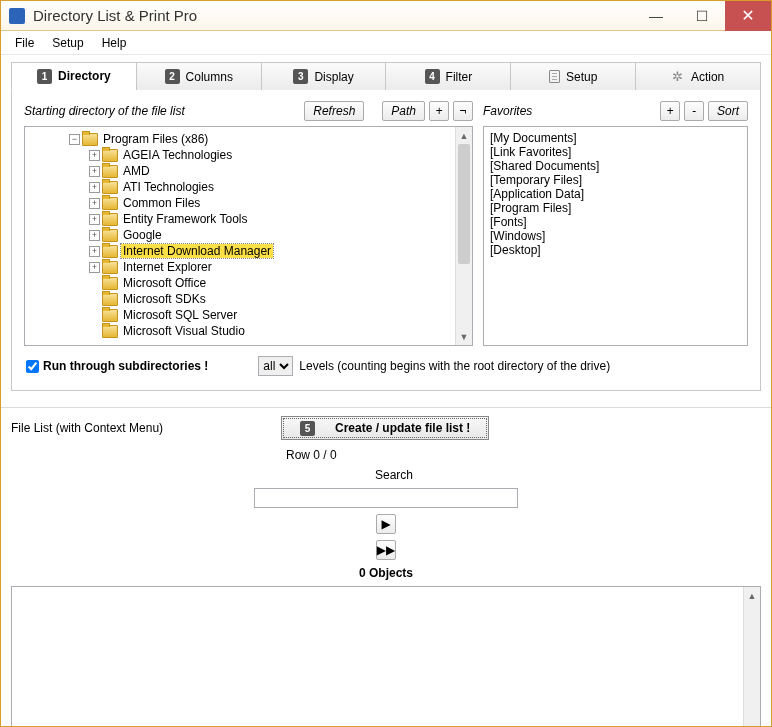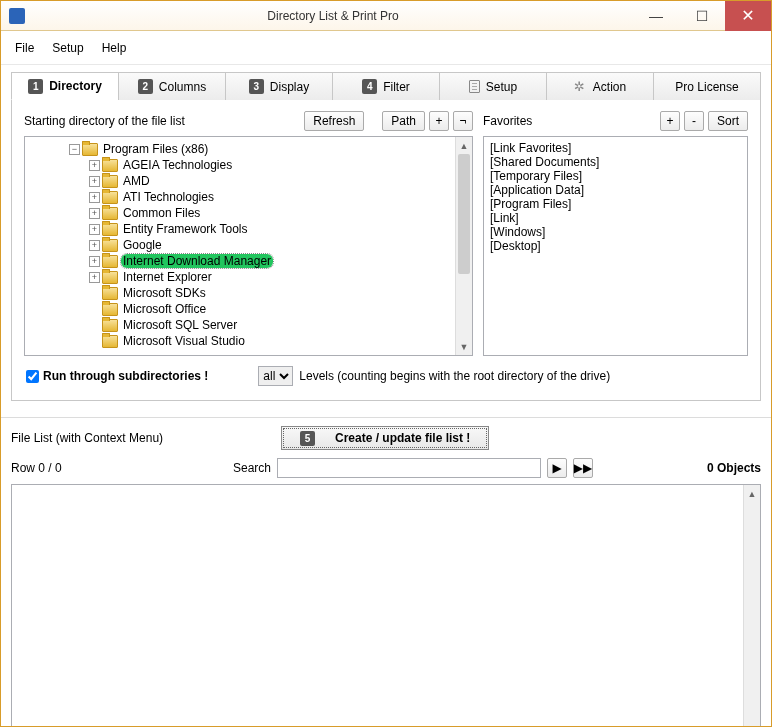--- a/index.html
+++ b/index.html
@@ -1,65 +1,65 @@
 <!DOCTYPE html>
 <html><head>
 <meta charset="utf-8">
 <style>
 * { box-sizing: border-box; margin: 0; padding: 0; font-family: "Segoe UI", Tahoma, Arial, sans-serif; font-size: 12px; }
 body { background: #fff; width: 772px; height: 727px; border: 1px solid #d89c2a; overflow: hidden; position: relative; }
 
 
 .titlebar { height: 30px; background: linear-gradient(#fff, #fdf6ea); display: flex; align-items: center; border-bottom: 1px solid #e0c78e; }
 .titlebar .appicon { width: 16px; height: 16px; margin: 0 8px; background: #2b64b8; display: inline-block; border-radius: 2px; }
-.titlebar .title { flex: 1; text-align: center; font-size: 12px; color: #333; }
+.titlebar .title { flex: 1; text-align: left; font-size: 15px; color: #333; }
 .titlebar .wbtns { display: flex; }
 .titlebar .wbtn { width: 46px; height: 30px; display: flex; align-items: center; justify-content: center; }
 .titlebar .wbtn.close { background: #c75050; color: #fff; }
 .titlebar .wbtn .g { font-size: 14px; color: #444; }
 .titlebar .wbtn.close .g { color: #fff; font-size: 16px; }
 
 
-.menubar { height: 34px; display: flex; align-items: center; padding: 0 6px; gap: 2px; border-bottom: 1px solid #e8e8e8; }
+.menubar { height: 24px; display: flex; align-items: center; padding: 0 6px; gap: 2px; border-bottom: 1px solid #e8e8e8; }
 .menubar .mitem { padding: 2px 8px; cursor: default; }
 
 .client { padding: 6px 10px 10px 10px; }
 
 
 .tabbar { display: flex; border-bottom: 1px solid #c7c7c7; }
 .tab { flex: 1; display: flex; align-items: center; justify-content: center; gap: 6px; height: 28px; background: linear-gradient(#fafafa,#ececec); border: 1px solid #c7c7c7; border-bottom: none; cursor: default; position: relative; top: 1px; }
 .tab.active { background: #fff; border-bottom: 1px solid #fff; font-weight: bold; }
 .tab + .tab { margin-left: -1px; }
 .tab .numbox { width: 15px; height: 15px; background: #555; color: #fff; font-size: 10px; font-weight: bold; display: flex; align-items: center; justify-content: center; border-radius: 2px; }
 .tab .gear { width: 13px; height: 13px; display: inline-block; color: #888; font-size: 13px; line-height: 13px; }
 .tab .doc { width: 11px; height: 13px; border: 1px solid #888; border-radius: 1px; position: relative; }
 .tab .doc::before { content: ""; position: absolute; left: 2px; right: 2px; top: 2px; height: 1px; background: #aaa; box-shadow: 0 3px #aaa, 0 6px #aaa; }
 
 .panel { border: 1px solid #c7c7c7; border-top: none; padding: 10px 12px 14px; }
 
 .row1 { display: flex; gap: 10px; margin-bottom: 4px; }
 .leftcol { flex: 1; }
 .rightcol { width: 265px; }
-.toprow { display: flex; align-items: center; margin-bottom: 4px; height: 22px; }
+.toprow { display: flex; align-items: center; margin-bottom: 4px; height: 22px; font-style: italic; }
 .toprow .lbl { flex: 1; }
 .btns { display: flex; gap: 4px; }
 .btn { height: 20px; min-width: 20px; padding: 0 8px; background: linear-gradient(#fdfdfd,#ececec); border: 1px solid #aaa; border-radius: 2px; display: flex; align-items: center; justify-content: center; cursor: default; }
 .btn.sq { padding: 0; width: 20px; }
 
 .treebox, .favbox { border: 1px solid #abadb3; height: 220px; background: #fff; overflow: hidden; position: relative; }
 .treebox { display: flex; }
 .tree { flex: 1; padding: 4px 2px; overflow: hidden; }
 .tree .node { display: flex; align-items: center; height: 16px; white-space: nowrap; }
 .tree .exp { width: 11px; height: 11px; border: 1px solid #999; margin-right: 2px; display: flex; align-items: center; justify-content: center; font-size: 9px; line-height: 9px; color: #555; background: #fff; }
 .tree .exp.none { border: none; }
 .tree .folder { width: 16px; height: 13px; margin-right: 3px; display: inline-block; position: relative; }
 .tree .folder::before { content: ""; position: absolute; inset: 0; background: linear-gradient(#f7e199,#e6b733); border: 1px solid #c6931a; border-radius: 1px; }
 .tree .folder::after { content: ""; position: absolute; top: -2px; left: 0; width: 6px; height: 3px; background: #e6b733; border: 1px solid #c6931a; border-bottom: none; border-radius: 1px 1px 0 0; }
 .tree .lbltxt { padding: 0 2px; }
-.tree .lbltxt.sel { background: #22c55e; outline: 1px dotted #888; border-radius: 6px; }
+.tree .lbltxt.sel { background: #fde047; outline: 1px dotted #888; }
 .scrollbar { width: 17px; background: #f0f0f0; border-left: 1px solid #ddd; display: flex; flex-direction: column; }
 .scrollbar .arrow { height: 17px; display: flex; align-items: center; justify-content: center; color: #666; font-size: 9px; }
 .scrollbar .track { flex: 1; position: relative; }
 .scrollbar .thumb { position: absolute; left: 2px; right: 2px; top: 0; height: 120px; background: #cdcdcd; border-radius: 2px; }
 
 .favbox { padding: 4px 6px; }
 .favbox div { height: 14px; }
 
 .row2 { display: flex; align-items: center; gap: 10px; padding: 6px 2px 0; }
 .chkwrap { display: flex; align-items: center; gap: 4px; font-weight: bold; }
@@ -67,21 +67,21 @@
 .selwrap { margin-left: 40px; display: flex; align-items: center; gap: 6px; }
 .selwrap select { height: 20px; border: 1px solid #abadb3; }
 
 
 .botsec { padding: 8px 10px 0; border-top: 1px solid #dcdcdc; margin-top: 6px; }
 .bothdr { display: flex; align-items: center; margin-bottom: 8px; }
 .bothdr .lbl1 { width: 270px; }
 .bigbtn { display: flex; align-items: center; gap: 20px; height: 24px; padding: 0 18px; background: linear-gradient(#f8f8f8,#e8e8e8); border: 1px solid #888; outline: 1px dotted #666; outline-offset: -3px; font-weight: bold; }
 .bigbtn .numbox { width: 15px; height: 15px; background: #555; color: #fff; font-size: 10px; font-weight: bold; display: flex; align-items: center; justify-content: center; border-radius: 2px; }
 
-.searchrow { display: flex; align-items: center; gap: 6px; margin-bottom: 6px; }
+.searchrow { display: flex; align-items: center; gap: 6px; margin-bottom: 6px; flex-direction: column; }
 .searchrow .rowlbl { width: 200px; }
 .searchrow .slbl { width: 54px; text-align: right; }
 .searchrow input[type=text] { width: 264px; height: 20px; border: 1px solid #abadb3; }
 .searchrow .objs { flex: 1; text-align: right; font-weight: bold; }
 
 .filelist { border: 1px solid #abadb3; height: 280px; background: #fff; display: flex; position: relative; }
 .filelist .content { flex: 1; }
 
 </style>
 </head>
@@ -128,23 +128,20 @@
         <span class="numbox">4</span>
         <span>Filter</span>
       </div>
     <div class="tab">
         <span class="doc"></span>
         <span>Setup</span>
       </div>
     <div class="tab">
         <span class="gear">✲</span>
         <span>Action</span>
-      </div>
-    <div class="tab">
-        <span>Pro License</span>
       </div>
   </div>
 
   <div class="panel">
     <div class="row1">
 
       <div class="leftcol">
         <div class="toprow">
           <div class="lbl">Starting directory of the file list</div>
           <div class="btns">
@@ -198,26 +195,26 @@
                 <span class="lbltxt sel">Internet Download Manager</span>
               </div>
               <div class="node" style="padding-left:62px">
                 <span class="exp">+</span>
                 <span class="folder"></span>
                 <span class="lbltxt">Internet Explorer</span>
               </div>
               <div class="node" style="padding-left:62px">
                 <span class="exp none"></span>
                 <span class="folder"></span>
+                <span class="lbltxt">Microsoft Office</span>
+              </div>
+              <div class="node" style="padding-left:62px">
+                <span class="exp none"></span>
+                <span class="folder"></span>
                 <span class="lbltxt">Microsoft SDKs</span>
-              </div>
-              <div class="node" style="padding-left:62px">
-                <span class="exp none"></span>
-                <span class="folder"></span>
-                <span class="lbltxt">Microsoft Office</span>
               </div>
               <div class="node" style="padding-left:62px">
                 <span class="exp none"></span>
                 <span class="folder"></span>
                 <span class="lbltxt">Microsoft SQL Server</span>
               </div>
               <div class="node" style="padding-left:62px">
                 <span class="exp none"></span>
                 <span class="folder"></span>
                 <span class="lbltxt">Microsoft Visual Studio</span>
@@ -236,26 +233,27 @@
       <div class="rightcol">
         <div class="toprow">
           <div class="lbl">Favorites</div>
           <div class="btns">
             <div class="btn sq">+</div>
             <div class="btn sq">-</div>
             <div class="btn">Sort</div>
           </div>
         </div>
         <div class="favbox" id="favbox">
+            <div>[My Documents]</div>
             <div>[Link Favorites]</div>
             <div>[Shared Documents]</div>
             <div>[Temporary Files]</div>
             <div>[Application Data]</div>
             <div>[Program Files]</div>
-            <div>[Link]</div>
+            <div>[Fonts]</div>
             <div>[Windows]</div>
             <div>[Desktop]</div>
           </div>
       </div>
     </div>
 
     <div class="row2">
       <label class="chkwrap">
         <input type="checkbox" id="runchk" checked="" style="">
         <span>Run through subdirectories !</span>

